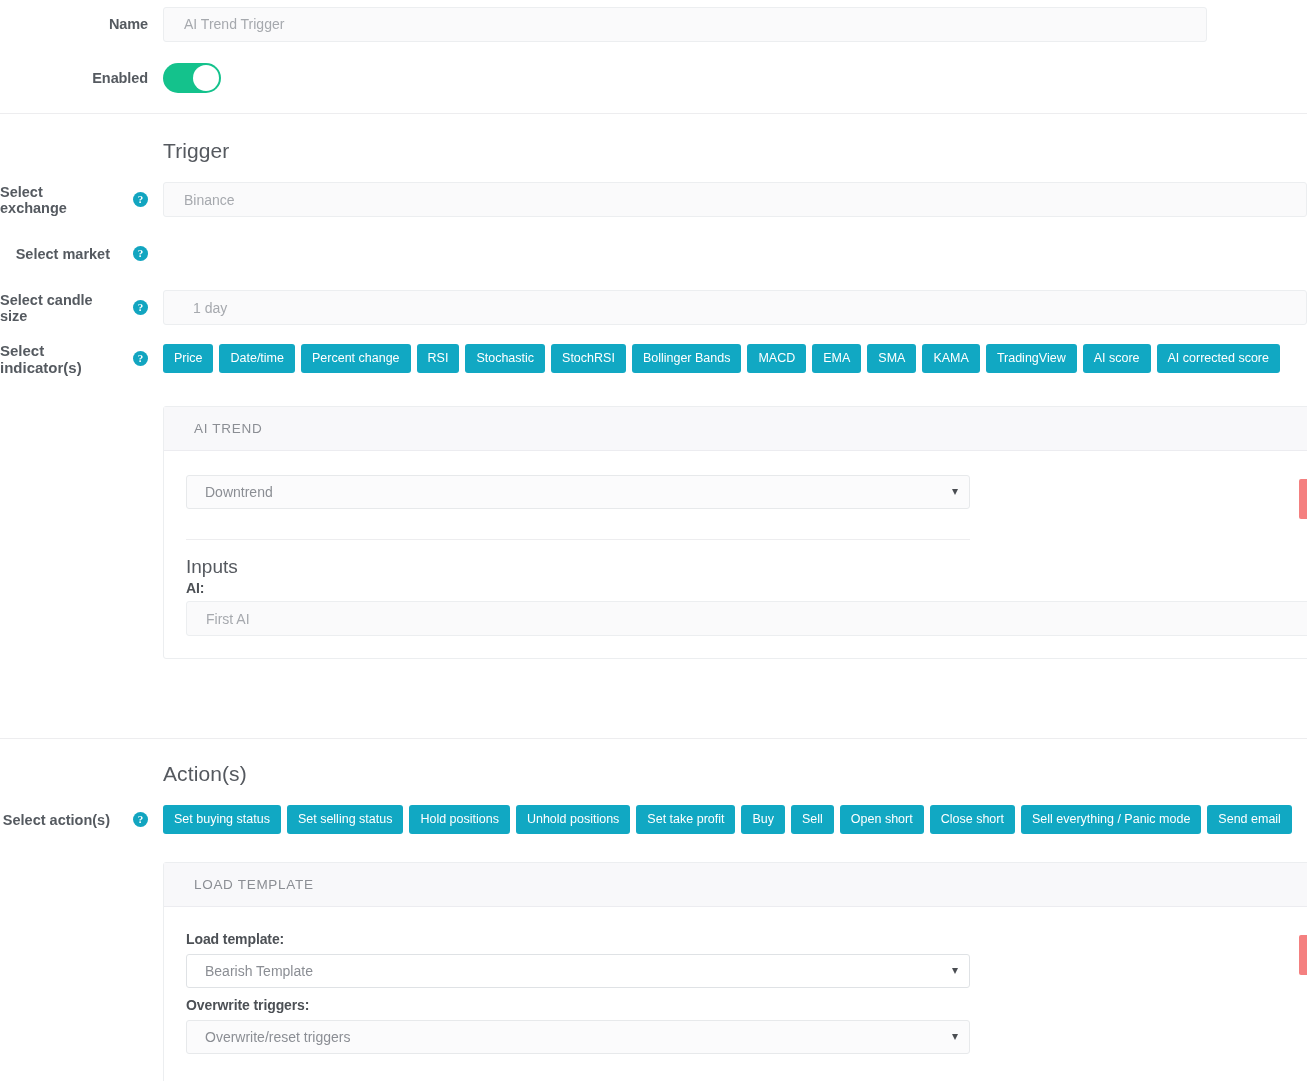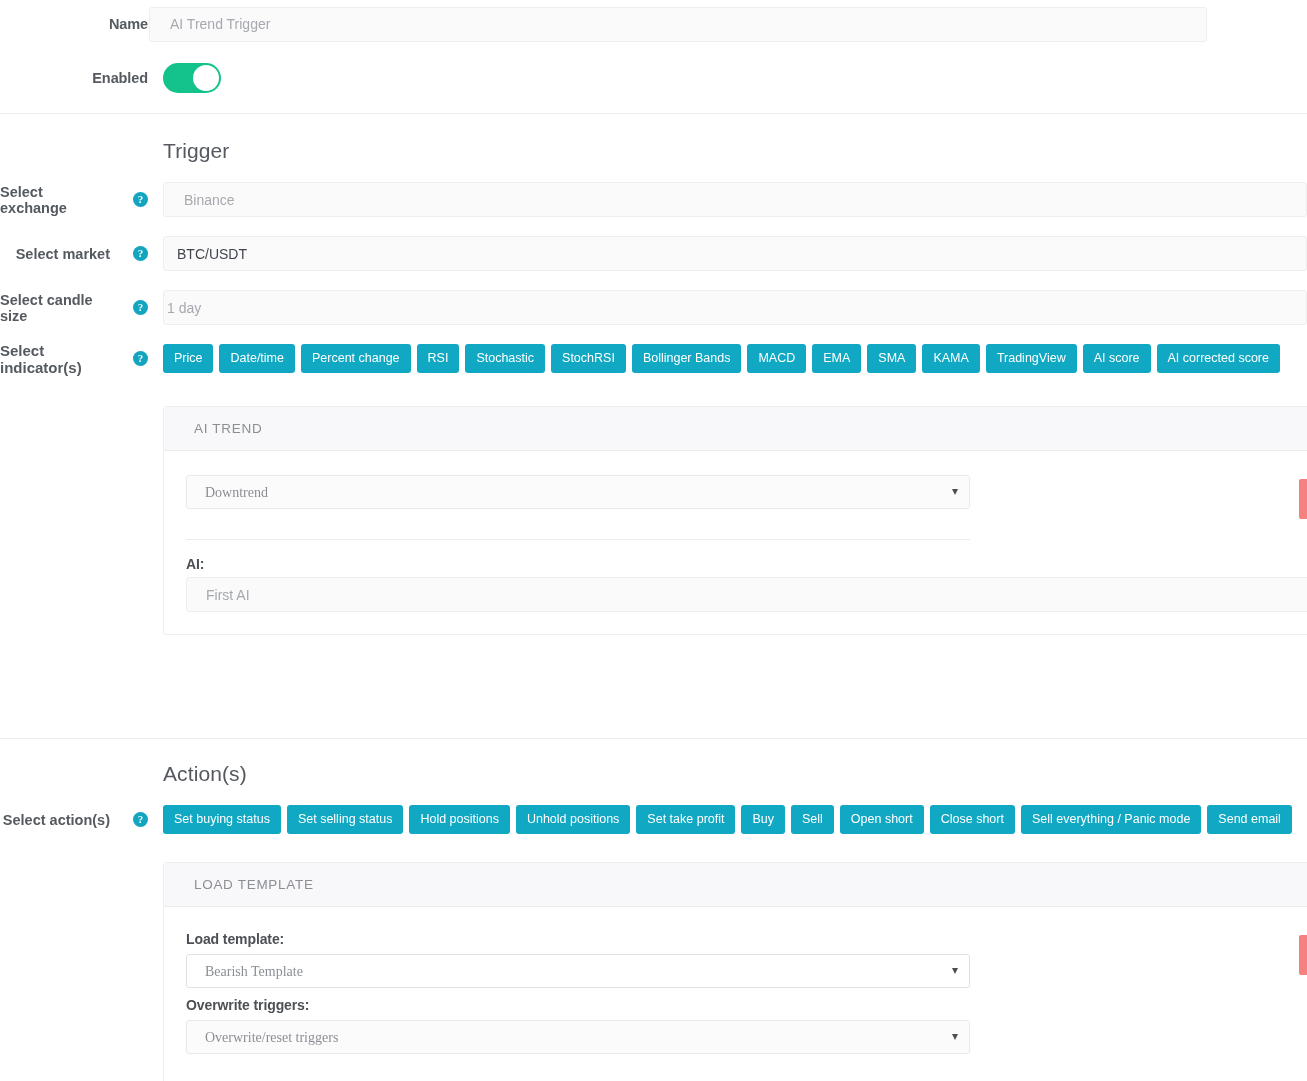--- a/index.html
+++ b/index.html
@@ -127,21 +127,21 @@
 
   
   .sel {
     width: 784px;
     height: 34px;
     border: 1px solid #e7e9eb;
     border-radius: 3px;
     background: #fbfbfc;
     color: #8b8e94;
     font-size: 14px;
-    font-family: Liberation Serif, serif;
+    font-family: Liberation Sans, sans-serif;
     padding: 0 26px 0 18px;
     appearance: none;
     -webkit-appearance: none;
     cursor: pointer;
   }
   .sel-wrap { position: relative; display: inline-block; }
   .sel-wrap .chev {
     position: absolute;
     right: 12px; top: 50%;
     transform: translateY(-55%);
@@ -168,21 +168,21 @@
     border-radius: 2px 0 0 2px;
   }
 </style>
 </head>
 <body>
 
 <div class="page">
 
   <div class="row" style="position:absolute; left:0; top:8px; width:1207px; height:32px;justify-content:center;">
     <div class="lbl">Name</div>
-    <div class="field" style="margin-left:1px; width:1292px; padding-left:20px;">AI Trend Trigger</div>
+    <div class="field" style="margin-left:15px; width:1292px; padding-left:20px;">AI Trend Trigger</div>
   </div>
 
   <div class="row" style="position:absolute; left:0; top:62px; width:1307px; height:32px;">
     <div class="lbl">Enabled</div>
     <div class="toggle" style="margin-left:15px;">
       <div class="knob"></div>
     </div>
   </div>
 
   <div class="hr" style="position:absolute; left:0; top:113px;"></div>
@@ -195,29 +195,28 @@
       <span class="help">?</span>
     </div>
     <div class="field" style="margin-left:15px; width:1292px; padding-left:20px;">Binance</div>
   </div>
 
   <div class="row" style="position:absolute; left:0; top:236px; width:1307px; height:35px;">
     <div class="lbl-wrap">
       <span style="font-size:14.5px;font-weight:bold;color:#555a60;">Select market</span>
       <span class="help">?</span>
     </div>
-    <div class="field value" style="margin-left:15px; width:1292px; padding-left:13px;">BTC/USDT</div>
   </div>
 
   <div class="row" style="position:absolute; left:0; top:290px; width:1307px; height:35px;">
     <div class="lbl-wrap">
       <span style="font-size:14.5px;font-weight:bold;color:#555a60;">Select candle size</span>
       <span class="help">?</span>
     </div>
-    <div class="field" style="margin-left:15px; width:1292px; padding-left:3px;">1 day</div>
+    <div class="field" style="margin-left:15px; width:1292px; padding-left:29px;">1 day</div>
   </div>
 
   <div class="row" style="position:absolute; left:0; top:344px; width:1307px; height:29px;">
     <div class="lbl-wrap">
       <span style="font-size:15px;font-weight:bold;color:#555a60;">Select indicator(s)</span>
       <span class="help">?</span>
     </div>
     <div class="pills" id="indicator-pills" style="margin-left:15px;">
         <button class="pill">Price</button>
         <button class="pill">Date/time</button>
@@ -239,20 +238,21 @@
   <div class="card" style="position:absolute; left:163px; top:406px; width:1160px;">
     <div class="card-head">AI TREND</div>
     <div class="card-body">
       <div class="sel-wrap">
         <select class="sel" id="trend-select"><option value="Downtrend">Downtrend</option><option value="Uptrend">Uptrend</option><option value="Sideways">Sideways</option></select>
         <span class="chev">▾</span>
       </div>
 
       <div class="hr" style="margin:30px 0 16px 0; width:784px;"></div>
 
+      <div class="inputs-title">Inputs</div>
       <div class="flabel" style="margin-bottom:5px;">AI:</div>
       <div class="field" style="width:1130px; padding-left:19px;">First AI</div>
     </div>
   </div>
 
   <div class="delete-tab" style="left:1299px; top:479px; height:40px;"></div>
 
   <div class="hr" style="position:absolute; left:0; top:738px;"></div>
 
   <div class="sec-title" style="position:absolute; left:163px; top:762px;">Action(s)</div>

